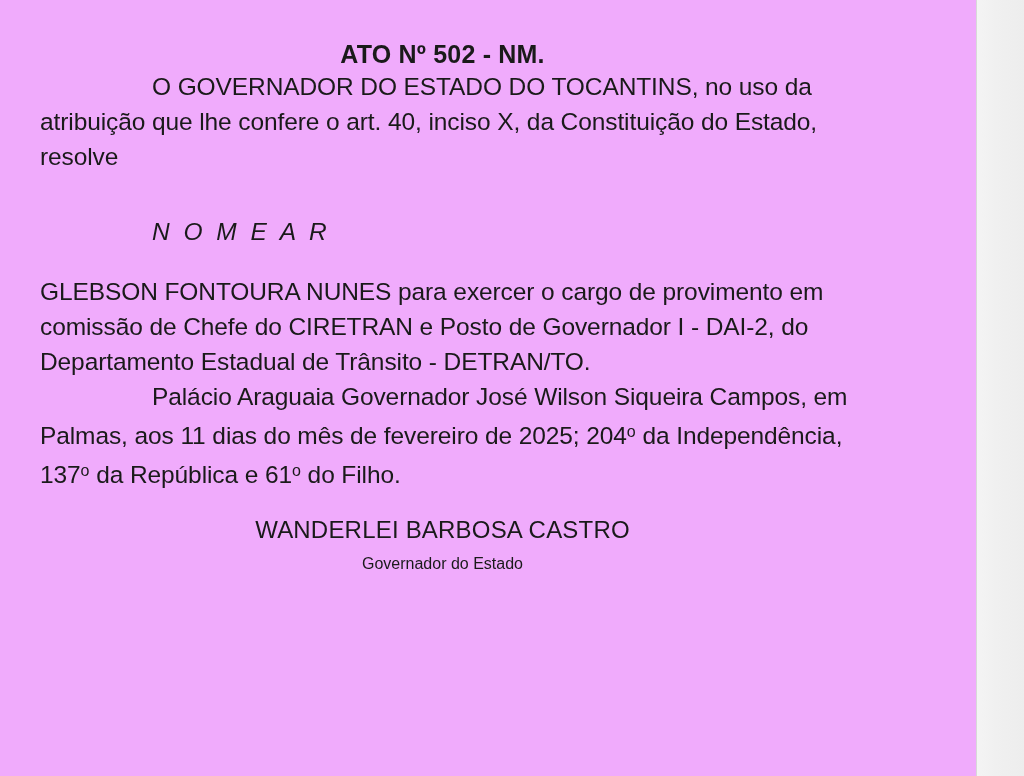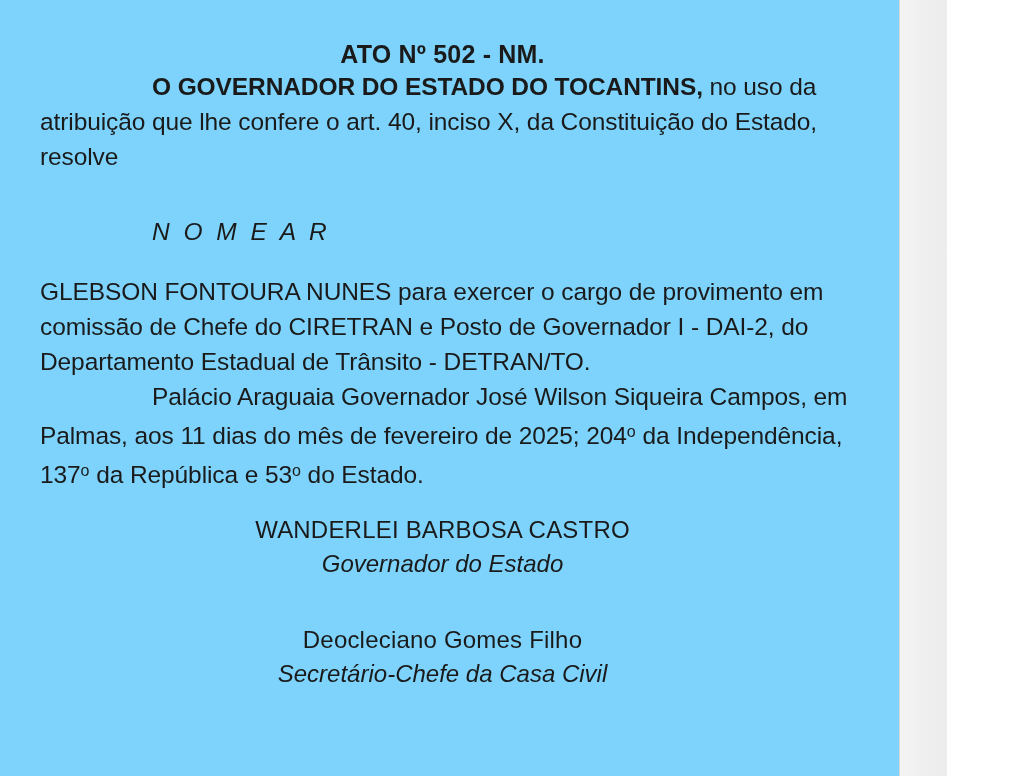--- a/index.html
+++ b/index.html
@@ -9,23 +9,23 @@
   body {
     width: 1024px;
     height: 776px;
     background: #ffffff;
     font-family: "Liberation Sans", sans-serif;
     color: #1a1a1a;
     overflow: hidden;
   }
   .page {
     position: relative;
-    width: 947px;
+    width: 1024px;
     height: 776px;
-    background: #7dd3fc;
+    background: #f0abfc;
     box-sizing: border-box;
   }
   
   .right-gutter {
     position: absolute;
     top: 0;
     right: 0;
     width: 48px;
     height: 776px;
     background: #ffffff;
@@ -75,21 +75,21 @@
   }
 
   .para-resolve {
     margin-top: 40px;
   }
   .para-resolve .indent {
     display: inline-block;
     width: 112px;
   }
   .strong {
-    font-weight: bold;
+    font-weight: normal;
   }
 
   .nomear {
     margin-top: 40px;
     font-size: 24.5px;
     line-height: 35px;
     letter-spacing: 3.5px;
     padding-left: 112px;
     font-style: italic;
   }
@@ -115,23 +115,22 @@
     margin-top: 21px;
     text-align: center;
     padding-right: 26px;
   }
   .sig-name {
     font-size: 24px;
     line-height: 34px;
     letter-spacing: 0.2px;
   }
   .sig-role {
-    font-size: 24px;
+    font-size: 16px;
     line-height: 34px;
-    font-style: italic;
   }
   .signature-block.second {
     margin-top: 42px;
   }
 </style>
 </head>
 <body>
 
 <div class="page">
 
@@ -141,32 +140,28 @@
 
     <p class="block para-resolve">
       <span class="indent"></span><span class="strong">O GOVERNADOR DO ESTADO DO TOCANTINS,</span><span> no uso da atribuição que lhe confere o art. 40, inciso X, da Constituição do Estado, resolve</span>
     </p>
 
     <p class="nomear">N O M E A R</p>
 
     <p class="block para-nomeacao">GLEBSON FONTOURA NUNES para exercer o cargo de provimento em comissão de Chefe do CIRETRAN e Posto de Governador I - DAI-2, do Departamento Estadual de Trânsito - DETRAN/TO.</p>
 
     <p class="block para-local">
-      <span class="indent"></span><span>Palácio Araguaia Governador José Wilson Siqueira Campos, em Palmas, aos 11 dias do mês de fevereiro de 2025; 204</span><span class="ord">o</span><span> da Independência, 137</span><span class="ord">o</span><span> da República e 53</span><span class="ord">o</span><span> do Estado.</span>
+      <span class="indent"></span><span>Palácio Araguaia Governador José Wilson Siqueira Campos, em Palmas, aos 11 dias do mês de fevereiro de 2025; 204</span><span class="ord">o</span><span> da Independência, 137</span><span class="ord">o</span><span> da República e 61</span><span class="ord">o</span><span> do Filho.</span>
     </p>
 
     <div class="signature-block">
       <div class="sig-name">WANDERLEI BARBOSA CASTRO</div>
       <div class="sig-role">Governador do Estado</div>
     </div>
 
-    <div class="signature-block second">
-      <div class="sig-name">Deocleciano Gomes Filho</div>
-      <div class="sig-role">Secretário-Chefe da Casa Civil</div>
-    </div>
 
   </div>
 
   <div class="right-gutter">
     <div class="edge-line"></div>
     <div class="shade"></div>
   </div>
 
 </div>
 

